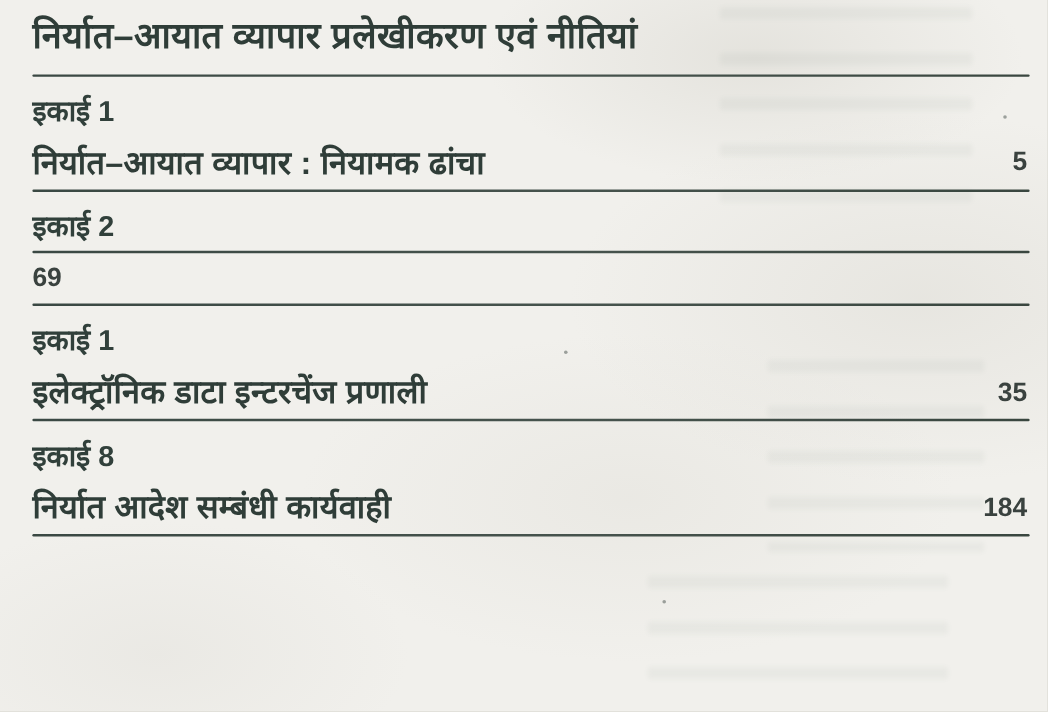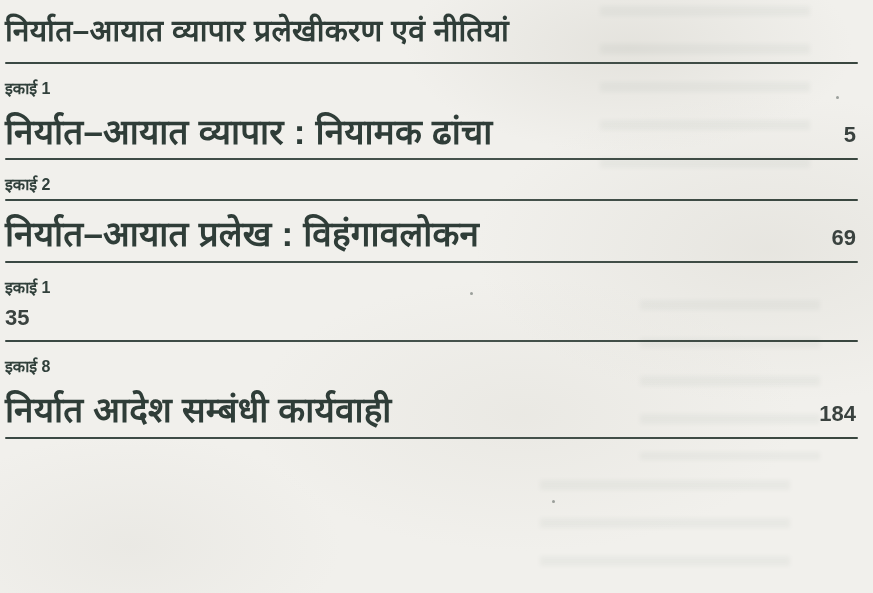--- a/index.html
+++ b/index.html
@@ -31,51 +31,51 @@
   }
   .ghost-bars {
     background: repeating-linear-gradient(
       to bottom,
       rgba(90,110,100,0.55) 0 10px,
       transparent 10px 38px
     );
   }
   .content {
     position: relative;
-    padding: 12px 15px 0 5px;
+    padding: 12px 15px 0 27px;
   }
   .doc-title {
     font-size: 30px;
     font-weight: bold;
     line-height: 1.25;
     letter-spacing: 0.3px;
     color: #2f3d38;
   }
   .rule {
     height: 2px;
     margin-top: 12px;
     background: linear-gradient(to right, #3a4843 0%, #46534d 55%, #39463f 100%);
     border-radius: 1px;
   }
   .entry .unit-label {
     margin-top: 15px;
-    font-size: 16px;
+    font-size: 24px;
     font-weight: bold;
     line-height: 1.25;
     color: #31403b;
   }
   .entry .entry-row {
     display: flex;
     justify-content: space-between;
     align-items: flex-end;
     margin-top: 10px;
     line-height: 1.3;
   }
   .entry .entry-title {
-    font-size: 35px;
+    font-size: 27px;
     font-weight: bold;
     letter-spacing: 0.2px;
     color: #2f3d38;
   }
   .entry .entry-page {
     font-size: 22px;
     font-weight: bold;
     color: #3a423f;
     padding-right: 2px;
     transform: translateY(-4px);
@@ -119,29 +119,29 @@
     <div class="rule"></div>
   </div>
 
   <div class="entry">
     <div class="unit-label">इकाई 2</div>
     <div class="rule"></div>
   </div>
 
   <div class="entry">
     <div class="entry-row">
-      <span class="entry-title">निर्यात–आयात प्रलेख : विहंगावलोकन</span>
       <span class="entry-page">69</span>
     </div>
     <div class="rule"></div>
   </div>
 
   <div class="entry">
     <div class="unit-label">इकाई 1</div>
     <div class="entry-row">
+      <span class="entry-title">इलेक्ट्रॉनिक डाटा इन्टरचेंज प्रणाली</span>
       <span class="entry-page">35</span>
     </div>
     <div class="rule"></div>
   </div>
 
   <div class="entry">
     <div class="unit-label">इकाई 8</div>
     <div class="entry-row">
       <span class="entry-title">निर्यात आदेश सम्बंधी कार्यवाही</span>
       <span class="entry-page">184</span>

